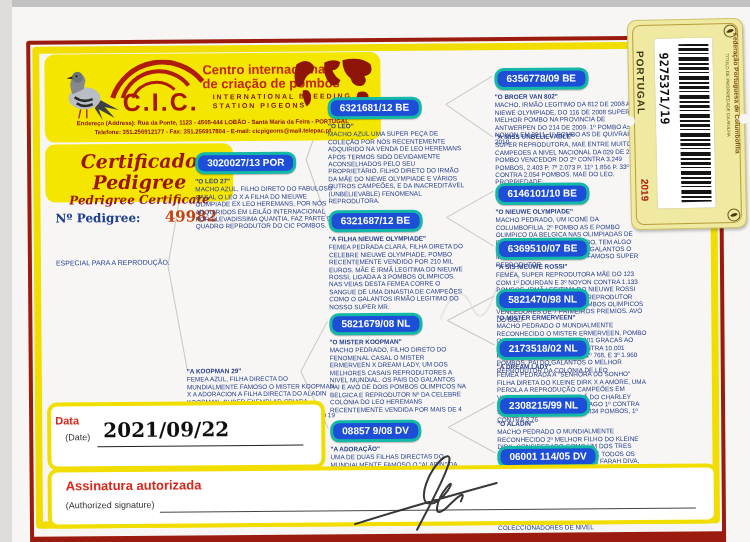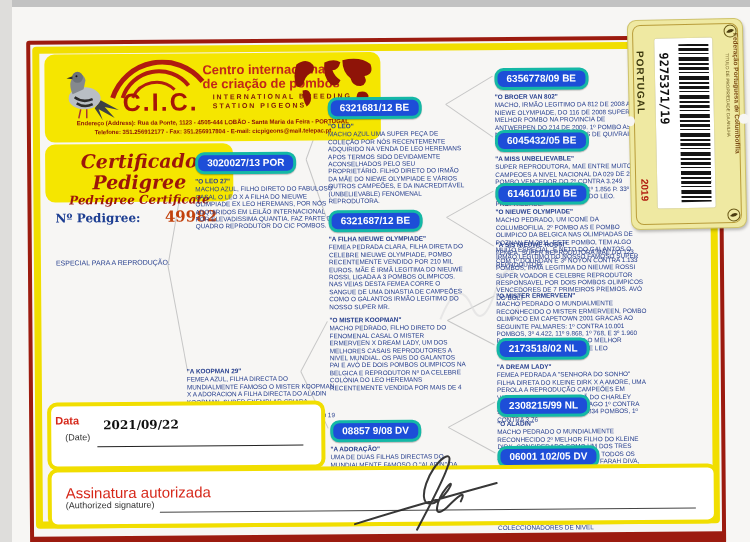--- a/index.html
+++ b/index.html
@@ -45,26 +45,26 @@
     border:3px solid #14b8a6;white-space:nowrap;box-shadow:0 1px 1px rgba(0,0,0,.25);}
   .nick{color:#29418f;font-size:6.4px;line-height:7.4px;margin-top:3px;font-weight:bold;}
   .desc{color:#29418f;font-size:6.4px;line-height:7.4px;margin-top:1px;}
 
   
   .date-box{position:absolute;left:46px;top:400px;width:270px;height:60px;
     border:4px solid #f1de00;border-radius:10px;background:#fff;}
   .date-lbl{position:absolute;left:4px;top:8px;color:#d6281a;font-weight:bold;font-size:11px;}
   .date-lbl-en{position:absolute;left:14px;top:26px;color:#333;font-size:9px;}
   .date-val{position:absolute;left:52px;top:12px;color:#101010;font-family:"DejaVu Serif",serif;
-    font-weight:bold;font-size:12px;}
+    font-weight:bold;font-size:20px;}
   .date-line{position:absolute;left:46px;top:40px;width:206px;border-bottom:1.5px solid #222;}
 
   .sig-box{position:absolute;left:46px;top:466px;width:662px;height:52px;
     border:4px solid #f1de00;border-radius:10px;background:#fff;}
-  .sig-lbl{position:absolute;left:14px;top:12px;color:#d6281a;font-weight:normal;font-size:15px;}
+  .sig-lbl{position:absolute;left:14px;top:6px;color:#d6281a;font-weight:bold;font-size:13px;}
   .sig-lbl-en{position:absolute;left:14px;top:28px;color:#333;font-size:9px;}
   .sig-line{position:absolute;left:108px;top:40px;width:536px;border-bottom:1px solid #444;}
   .sig-svg{position:absolute;left:295px;top:-26px;}
 
   
   .ring-card{position:absolute;left:629px;top:19px;width:114px;height:208px;
     background:#efe9a2;border-radius:9px;transform:rotate(-1.2deg);z-index:6;
     border:1px solid #cfc36b;box-shadow:1px 2px 3px rgba(0,0,0,.25);}
   .ring-card .inner-border{position:absolute;left:4px;top:4px;right:4px;bottom:4px;
     border:1px solid #b89c3a;border-radius:8px;}
@@ -177,64 +177,66 @@
       <div class="pill">6321681/12 BE</div>
       <div class="nick">"O LEO"</div>
       <div class="desc">MACHO AZUL UMA SUPER PEÇA DE COLEÇÃO POR NÓS RECENTEMENTE ADQUIRIDO NA VENDA DE LEO HEREMANS APOS TERMOS SIDO DEVIDAMENTE ACONSELHADOS PELO SEU PROPRIETÁRIO. FILHO DIRETO DO IRMÃO DA MÃE DO NIEWE OLYMPIADE E VÁRIOS OUTROS CAMPEÕES, E DA INACREDITÁVEL (UNBELIEVABLE) FENOMENAL REPRODUTORA.</div>
     </div>
     <div class="node" style="left:329px;top:210px;width:136px">
       <div class="pill">6321687/12 BE</div>
       <div class="nick">"A FILHA NIEUWE OLYMPIADE"</div>
       <div class="desc">FEMEA PEDRADA CLARA, FILHA DIRETA DO CELEBRE NIEUWE OLYMPIADE, POMBO RECENTEMENTE VENDIDO POR 210 MIL EUROS. MÃE É IRMÃ LEGITIMA DO NIEUWE ROSSI, LIGADA A 3 POMBOS OLIMPICOS. NAS VEIAS DESTA FEMEA CORRE O SANGUE DE UMA DINASTIA DE CAMPEÕES COMO O GALANTOS IRMÃO LEGITIMO DO NOSSO SUPER MR.</div>
     </div>
     <div class="node" style="left:329px;top:313px;width:136px">
+      <div class="pill">5821679/08 NL</div>
       <div class="nick">"O MISTER KOOPMAN"</div>
       <div class="desc">MACHO PEDRADO, FILHO DIRETO DO FENOMENAL CASAL O MISTER ERMERVEEN X DREAM LADY, UM DOS MELHORES CASAIS REPRODUTORES A NIVEL MUNDIAL. OS PAIS DO GALANTOS PAI E AVÔ DE DOIS POMBOS OLIMPICOS NA BELGICA E REPRODUTOR Nº DA CELEBRE COLÓNIA DO LEO HEREMANS RECENTEMENTE VENDIDA POR MAIS DE 4</div>
     </div>
     <div class="node" style="left:329px;top:420px;width:136px">
       <div class="pill">08857 9/08 DV</div>
       <div class="nick">"A ADORAÇÃO"</div>
       <div class="desc">UMA DE DUAS FILHAS DIRECTAS DO MUNDIALMENTE FAMOSO O "ALADIN" DA LINHA KOOPMAN EM PORTUGAL AMBAS NO CIC. POR NÓS ADQUIRIDA POR ELEVADA QUANTIA EM LEILÃO INTERNACIONAL. NA PARTE MATERNA TEM A TOTALIDADE DO SANGUE DO NOSSO MUNDIALMENTE FAMOSO O NATIONAL CHAMPION, CONSANGUINEA DO FAMOSO CASAL</div>
     </div>
 
     <div class="node" style="left:496px;top:69px;width:152px">
       <div class="pill">6356778/09 BE</div>
       <div class="nick">"O BROER VAN 802"</div>
       <div class="desc">MACHO, IRMÃO LEGITIMO DA 812 DE 2008 A NIEWE OLYMPIADE, DO 116 DE 2008 SUPER MELHOR POMBO NA PROVINCIA DE ANTWERPEN DO 214 DE 2009. 1º POMBO AS DE NOYON EM 2011, 1º POMBO AS DE QUIVRAIN EM 2010.</div>
     </div>
     <div class="node" style="left:496px;top:131px;width:152px">
-      <div class="pill">6045432/05 BE</div>
       <div class="nick">"A MISS UNBELIEVABLE"</div>
       <div class="desc">SUPER REPRODUTORA, MAE ENTRE MUITOS CAMPEOES A NIVEL NACIONAL DA 029 DE 2..., POMBO VENCEDOR DO 2º CONTRA 3.249 POMBOS, 2.403 P. 7º 2.073 P. 11º 1.856 P. 33º CONTRA 2.054 POMBOS. MAE DO LEO. PROPRIEDADE.</div>
     </div>
     <div class="node" style="left:496px;top:184px;width:152px">
       <div class="pill">6146101/10 BE</div>
       <div class="nick">"O NIEUWE OLYMPIADE"</div>
       <div class="desc">MACHO PEDRADO, UM ICONE DA COLUMBOFILIA. 2º POMBO AS E POMBO OLIMPICO DA BELGICA NAS OLIMPIADAS DE POZNAN EM 2011. ESTE POMBO, TEM ALGO MUITO ESPECIAL, É NETO DO GALANTOS O IRMÃO LEGITIMO DO NOSSO FAMOSO SUPER REPRODUTOR.</div>
     </div>
     <div class="node" style="left:496px;top:239px;width:152px">
+      <div class="pill">6369510/07 BE</div>
       <div class="nick">"A SIS NIEUWE ROSSI"</div>
       <div class="desc">FEMEA, SUPER REPRODUTORA MÃE DO 123 COM 1º DOURDAN E 3º NOYON CONTRA 1.133 POMBOS, IRMÃ LEGITIMA DO NIEUWE ROSSI SUPER VOADOR E CELEBRE REPRODUTOR RESPONSAVEL POR DOIS POMBOS OLIMPICOS VENCEDORES DE 7 PRIMEIROS PREMIOS. AVÓ DO BOLT</div>
     </div>
     <div class="node" style="left:496px;top:290px;width:152px">
+      <div class="pill">5821470/98 NL</div>
       <div class="nick">"O MISTER ERMERVEEN"</div>
       <div class="desc">MACHO PEDRADO O MUNDIALMENTE RECONHECIDO O MISTER ERMERVEEN, POMBO OLIMPICO EM CAPETOWN 2001 GRACAS AO SEGUINTE PALMARES: 1º CONTRA 10.001 POMBOS, 3º 4.422, 11º 9.868, 1º 768, E 3º 1.960 POMBOS. PAI DO GALANTOS O MELHOR REPRODUTOR DA COLÓNIA DE LEO</div>
     </div>
     <div class="node" style="left:496px;top:339px;width:152px">
       <div class="pill">2173518/02 NL</div>
       <div class="nick">"A DREAM LADY"</div>
       <div class="desc">FEMEA PEDRADA A "SENHORA DO SONHO" FILHA DIRETA DO KLEINE DIRK X A AMORE, UMA PEROLA A REPRODUÇÃO CAMPEÕES EM VARIOS CONTINENTES. IRMÃ DO CHARLEY SENDO ESTE PAI DO RELAMPAGO 1º CONTRA 9.076 POMBOS, 1º CONTRA 1.834 POMBOS, 1º CONTRA 3.76</div>
     </div>
     <div class="node" style="left:496px;top:396px;width:152px">
       <div class="pill">2308215/99 NL</div>
       <div class="nick">"O ALADIN"</div>
       <div class="desc">MACHO PEDRADO O MUNDIALMENTE RECONHECIDO 2º MELHOR FILHO DO KLEINE DIRK. CONSIDERADO COMO UM DOS TRES MELHORES REPRODUTORES DE TODOS OS TEMPOS O ALADIN. PAI DO TIPS, FARAH DIVA, REZA ETC IRMÃO DO NOSSO ZOON KLEINE DIRKE. PAI DA NOSSA</div>
     </div>
     <div class="node" style="left:496px;top:447px;width:152px">
-      <div class="pill">06001 102/05 DV</div>
+      <div class="pill">06001 114/05 DV</div>
       <div class="nick">"A MISS 100%"</div>
       <div class="desc">FEMEA AZUL G. BRANCAS, A MISS 100% MELHOR POMBO NACIONAL COM CLASSIFICAÇÕES DE TOPO EM TODAS AS PROVAS QUE PARTICIPOU. PROPRIEDADE DE S. G. JUNG ALEMANHA EX PROPRIETÁRIO DO NATIONAL CHAMPION E UM DOS GRANDES COLECCIONADORES DE NIVEL</div>
     </div>
 
     <div class="date-box">
       <div class="date-lbl">Data</div>
       <div class="date-lbl-en">(Date)</div>
       <div class="date-val">2021/09/22</div>
       <div class="date-line"></div>
     </div>

